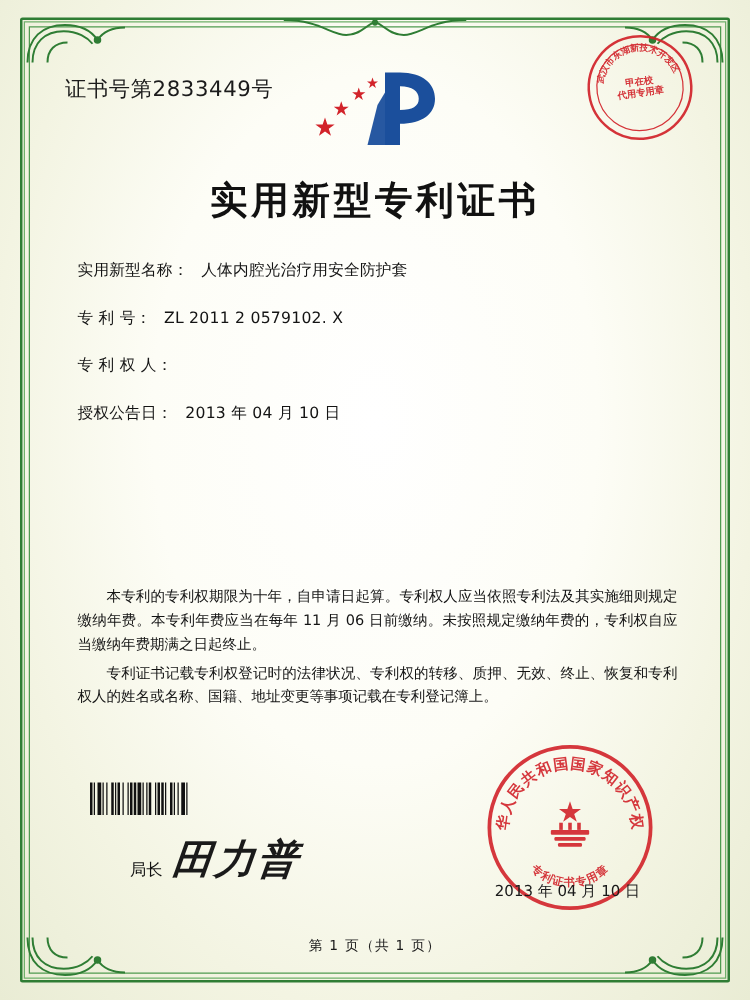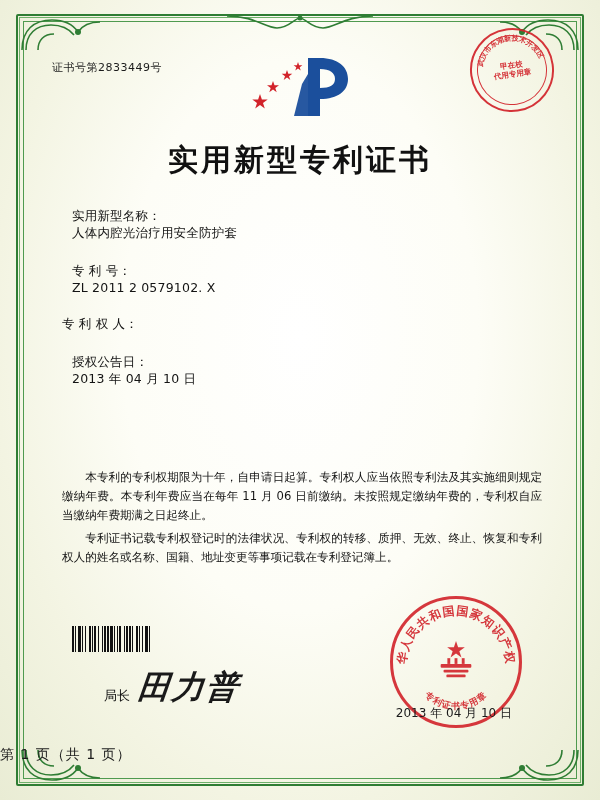--- a/index.html
+++ b/index.html
@@ -50,21 +50,21 @@
 
   
   .top-ornament {
     position: absolute; left: 50%; top: 12px; transform: translateX(-50%);
     color: #2f7d34;
   }
 
   .cert-no {
     position: absolute;
     left: 52px; top: 60px;
-    font-size: 11px;
+    font-size: 17px;
     color: #1b1b1b;
     letter-spacing: 0.5px;
     white-space: nowrap;
   }
 
   
   .seal-top {
     position: absolute;
     right: 46px; top: 28px;
     width: 84px; height: 84px;
@@ -111,21 +111,20 @@
   .fields {
     position: absolute;
     left: 62px; right: 60px; top: 208px;
   }
   .field-row {
     display: flex;
     align-items: baseline;
     margin-bottom: 21px;
     font-size: 12.5px;
     color: #141414;
-    flex-direction: column;
   }
   .field-label {
     flex: 0 0 auto;
     white-space: nowrap;
     letter-spacing: 0.2px;
   }
   .field-value {
     margin-left: 10px;
     white-space: nowrap;
     letter-spacing: 0.2px;
@@ -195,22 +194,22 @@
     position: absolute;
     right: 88px; bottom: 78px;
     font-size: 12px;
     color: #1a1a1a;
     white-space: nowrap;
   }
 
   .page-footer {
     position: absolute;
     left: 0; right: 0; bottom: 36px;
-    text-align: left;
-    font-size: 14px;
+    text-align: center;
+    font-size: 11px;
     color: #1a1a1a;
     letter-spacing: 1px;
   }
 </style>
 </head>
 <body>
 
 <div class="page">
 
   <div class="frame-outer"></div>

